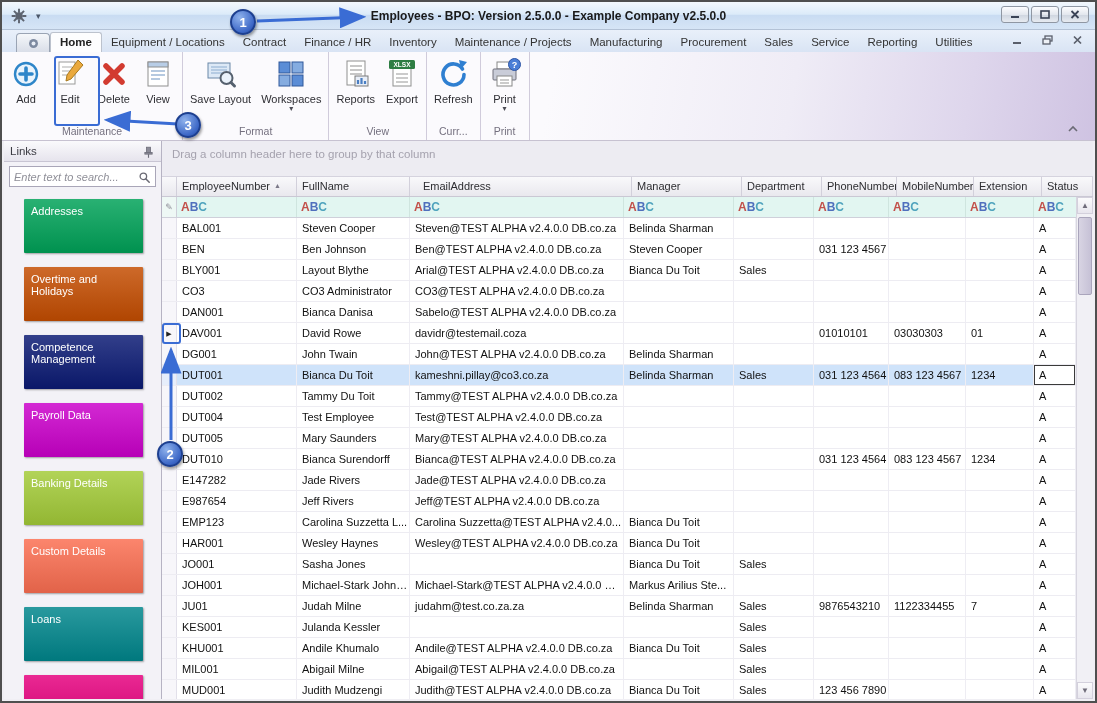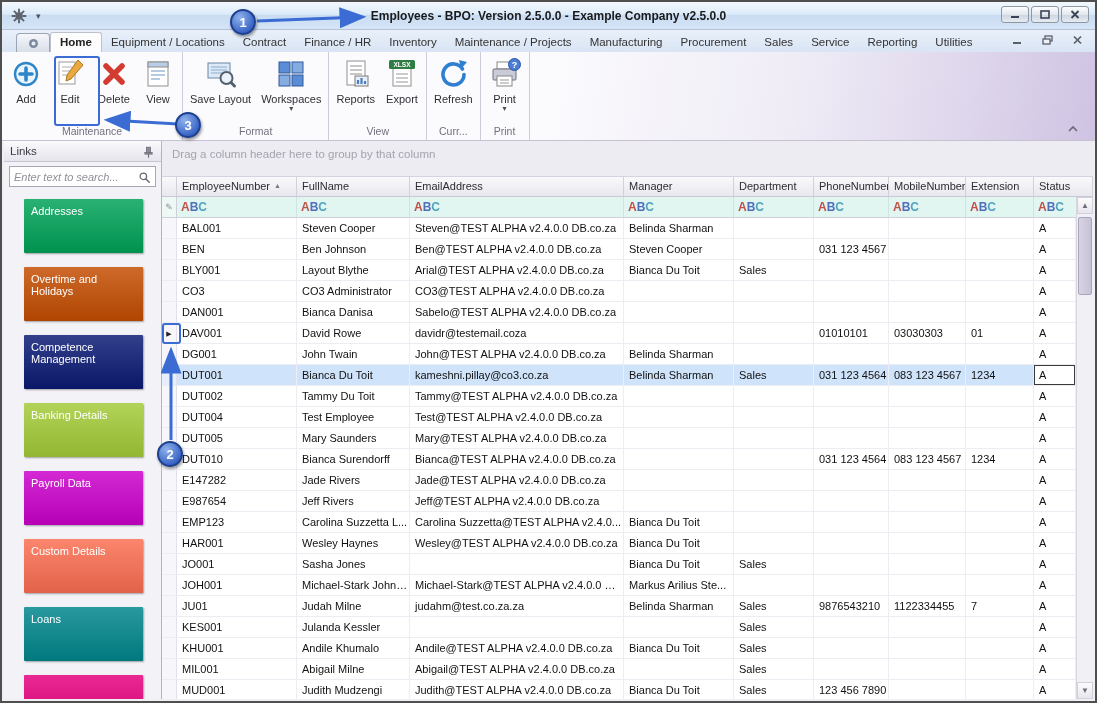--- a/index.html
+++ b/index.html
@@ -307,40 +307,40 @@
         <svg viewBox="0 0 16 16">
             <circle cx="6.6" cy="6.6" r="4" fill="none" stroke="#6a6a74" stroke-width="1.6"></circle>
             <path d="M9.8 9.8l4 4" stroke="#6a6a74" stroke-width="1.9" stroke-linecap="round"></path>
           </svg>
       </span>
     </div>
     <div class="tiles">
         <div class="tile" style="background-color: rgb(0, 162, 88);">Addresses</div>
         <div class="tile" style="background-color: rgb(196, 77, 1);">Overtime and Holidays</div>
         <div class="tile" style="background-color: rgb(11, 26, 116);">Competence Management</div>
+        <div class="tile" style="background-color: rgb(203, 0, 203);">Payroll Data</div>
         <div class="tile" style="background-color: rgb(163, 203, 56);">Banking Details</div>
-        <div class="tile" style="background-color: rgb(203, 0, 203);">Payroll Data</div>
         <div class="tile" style="background-color: rgb(251, 110, 81);">Custom Details</div>
         <div class="tile" style="background-color: rgb(0, 134, 140);">Loans</div>
         <div class="tile" style="background-color: rgb(230, 0, 126);"></div>
       </div>
   </div>
 
   <div class="content">
     <div class="group-panel">Drag a column header here to group by that column</div>
     <div class="gridhead">
         <div class="ind"></div>
         <div class="hcell" style="width: 120px; flex: 0 0 120px;">
           <span>EmployeeNumber</span>
           <span class="sort">▲</span>
         </div>
         <div class="hcell" style="width: 113px; flex: 0 0 113px;">
           <span>FullName</span>
         </div>
-        <div class="hcell" style="width: 214px; flex: 0 0 214px;">
+        <div class="hcell" style="width: 214px; flex: 0 0 214px; margin-left: 8px;">
           <span>EmailAddress</span>
         </div>
         <div class="hcell" style="width: 110px; flex: 0 0 110px;">
           <span>Manager</span>
         </div>
         <div class="hcell" style="width: 80px; flex: 0 0 80px;">
           <span>Department</span>
         </div>
         <div class="hcell" style="width: 75px; flex: 0 0 75px;">
           <span>PhoneNumber</span>

